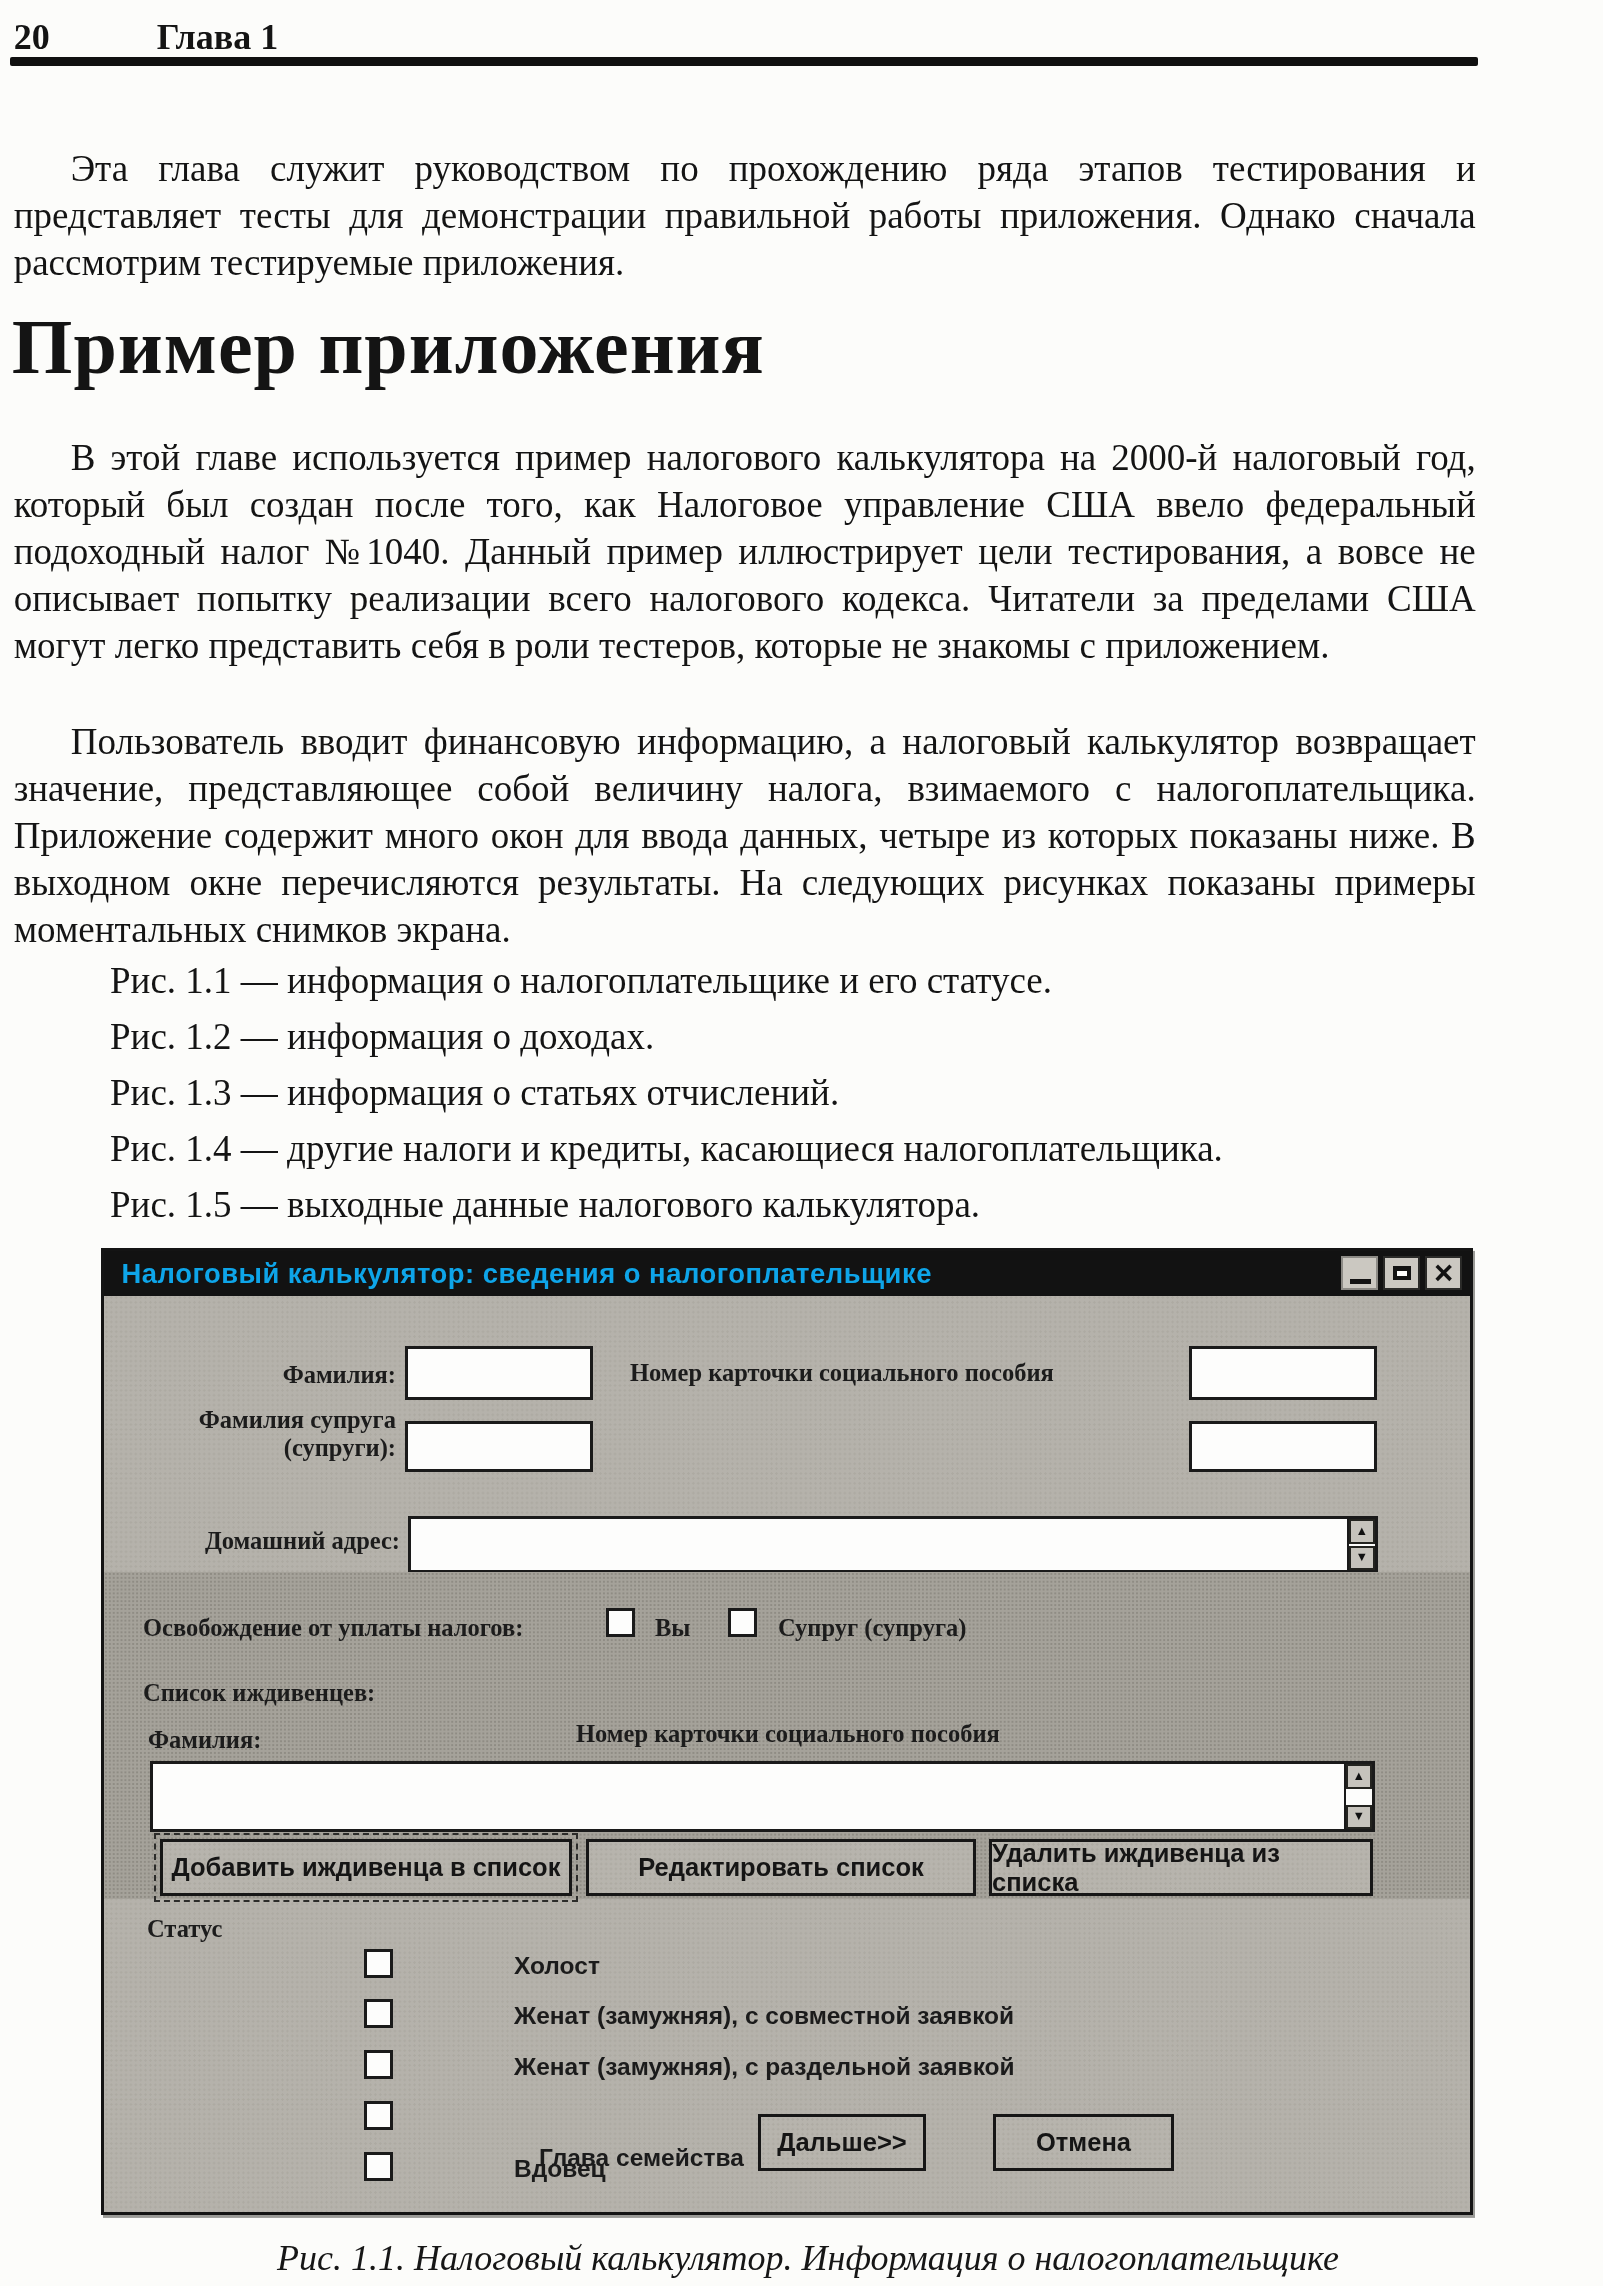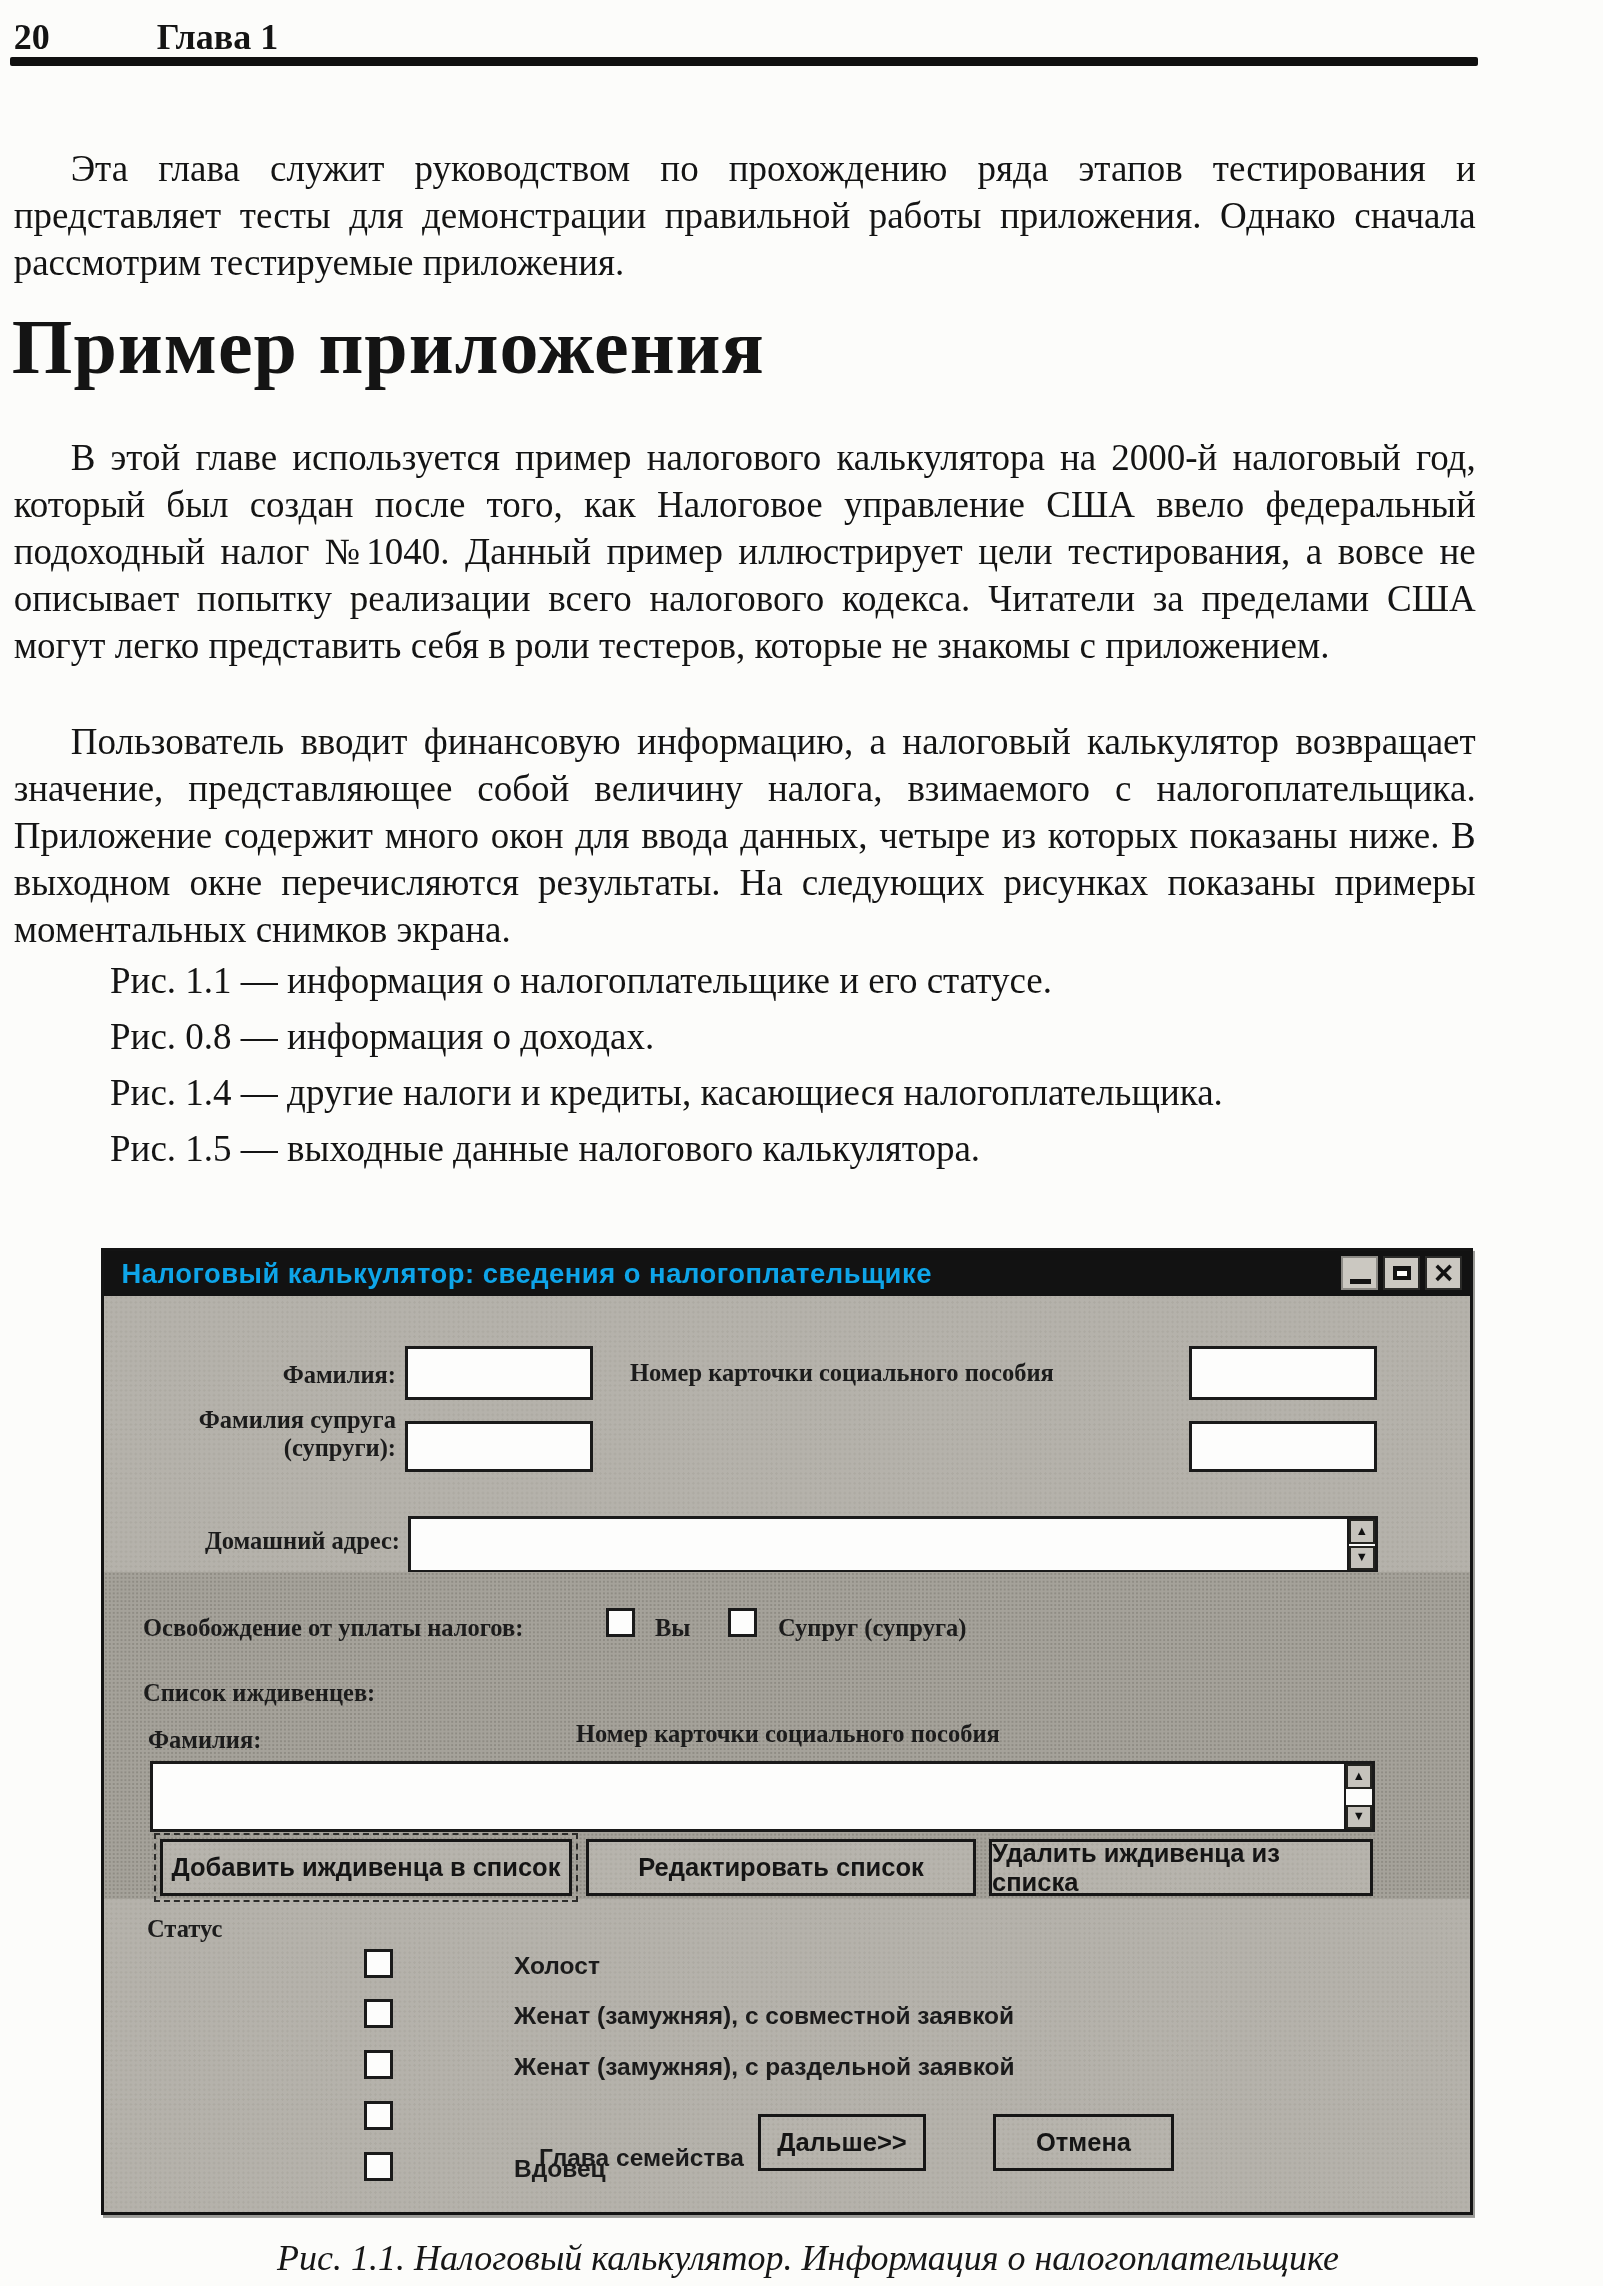--- a/index.html
+++ b/index.html
@@ -100,21 +100,22 @@
   <p class="bodytext p1"><span class="ind"></span><span>Эта глава служит руководством по прохождению ряда этапов тестирования и представляет тесты для демонстрации правильной работы приложения. Однако сначала рассмотрим тестируемые приложения.</span></p>
 
   <h1 class="section">Пример приложения</h1>
 
   <p class="bodytext p2"><span class="ind"></span><span>В этой главе используется пример налогового калькулятора на 2000-й налоговый год, который был создан после того, как Налоговое управление США ввело федеральный подоходный налог №1040. Данный пример иллюстрирует цели тестирования, а вовсе не описывает попытку реализации всего налогового кодекса. Читатели за пределами США могут легко представить себя в роли тестеров, которые не знакомы с приложением.</span></p>
 
   <p class="bodytext p3"><span class="ind"></span><span>Пользователь вводит финансовую информацию, а налоговый калькулятор возвращает значение, представляющее собой величину налога, взимаемого с налогоплательщика. Приложение содержит много окон для ввода данных, четыре из которых показаны ниже. В выходном окне перечисляются результаты. На следующих рисунках показаны примеры моментальных снимков экрана.</span></p>
 
   <div class="figlist">
     <div class="fitem">Рис. 1.1 — информация о налогоплательщике и его статусе.</div>
-    <div class="fitem">Рис. 0.8 — информация о доходах.</div>
+    <div class="fitem">Рис. 1.2 — информация о доходах.</div>
+    <div class="fitem">Рис. 1.3 — информация о статьях отчислений.</div>
     <div class="fitem">Рис. 1.4 — другие налоги и кредиты, касающиеся налогоплательщика.</div>
     <div class="fitem">Рис. 1.5 — выходные данные налогового калькулятора.</div>
   </div>
 
   <div class="dialog">
 
     <div class="titlebar">
       <span class="ttext">Налоговый калькулятор: сведения о налогоплательщике</span>
     </div>
     <div class="winbtns">

